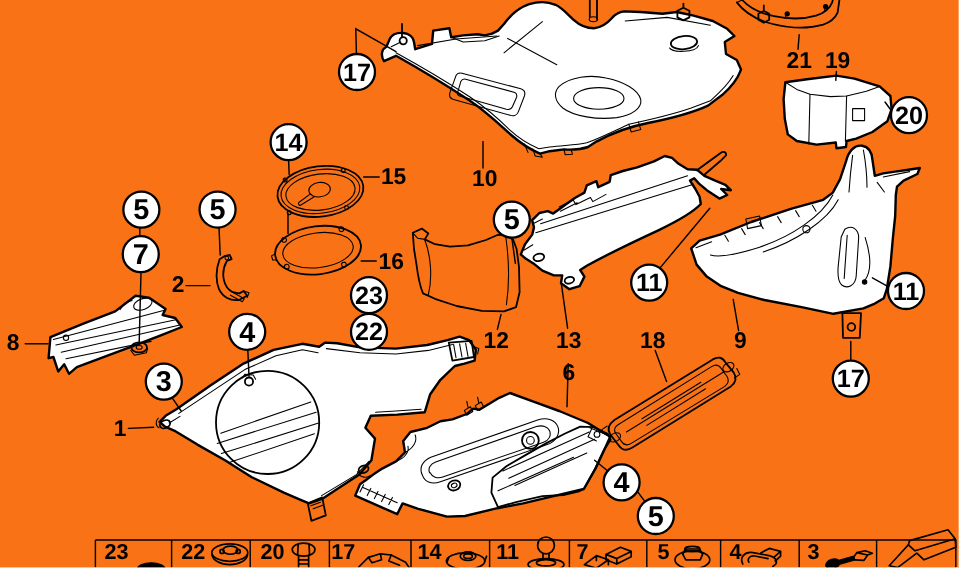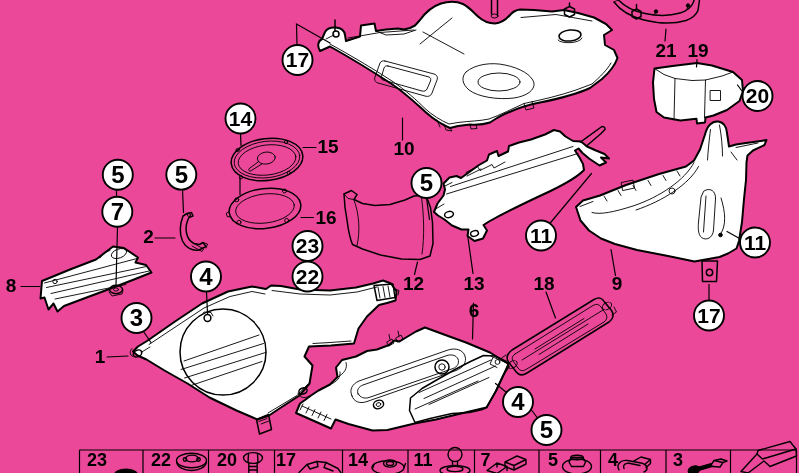--- a/index.html
+++ b/index.html
@@ -1,16 +1,16 @@
 <!DOCTYPE html>
 <html><head>
 <meta charset="utf-8">
 <style>
   html,body{margin:0;padding:0;background:#ffffff;}
-  .canvas{position:relative;width:799px;height:473px;background:#ec4899;overflow:hidden;}
+  .canvas{position:relative;width:799px;height:473px;background:#f97316;overflow:hidden;}
   svg{display:block;}
   .part{fill:none;stroke:#000;stroke-width:1.5;stroke-linejoin:round;stroke-linecap:round;}
   .part-heavy{fill:#fff;stroke:#000;stroke-width:2;stroke-linejoin:round;stroke-linecap:round;}
   .inner{fill:none;stroke:#000;stroke-width:0.9;stroke-linejoin:round;stroke-linecap:round;}
   .leader{fill:none;stroke:#000;stroke-width:1.2;stroke-linecap:round;}
   .bcirc{fill:#fff;stroke:#000;stroke-width:1.9;}
   .btext{font-family:"Liberation Sans",sans-serif;font-weight:bold;font-size:24px;fill:#000;text-anchor:middle;}
   .btext2{font-family:"Liberation Sans",sans-serif;font-weight:bold;font-size:21px;fill:#000;text-anchor:middle;}
   .label{font-family:"Liberation Sans",sans-serif;font-weight:bold;font-size:19px;fill:#000;text-anchor:middle;}
   .legnum{font-family:"Liberation Sans",sans-serif;font-weight:bold;font-size:18px;fill:#000;}

